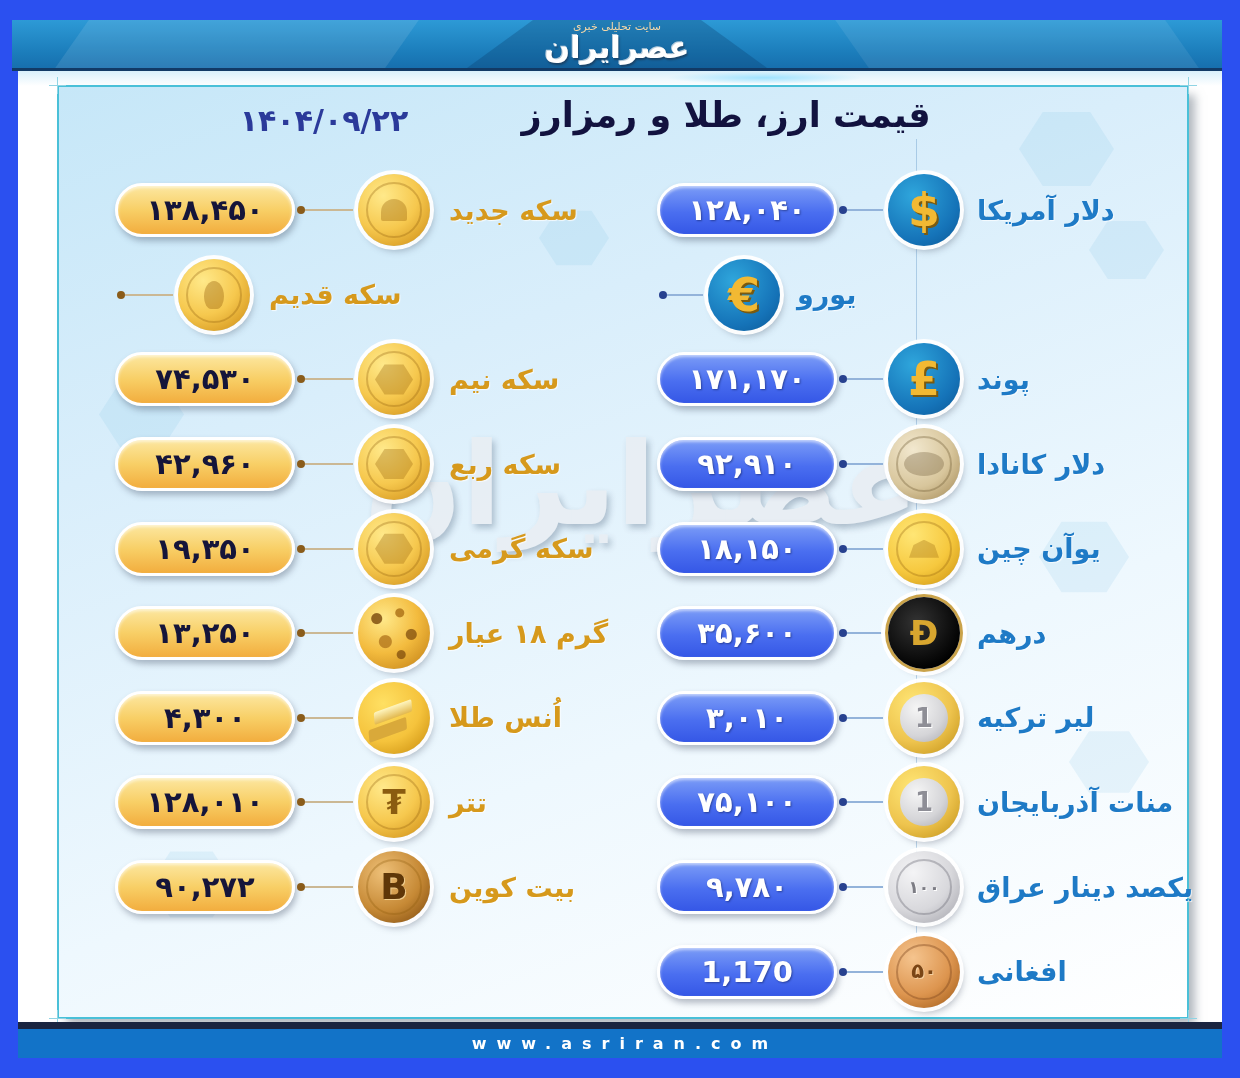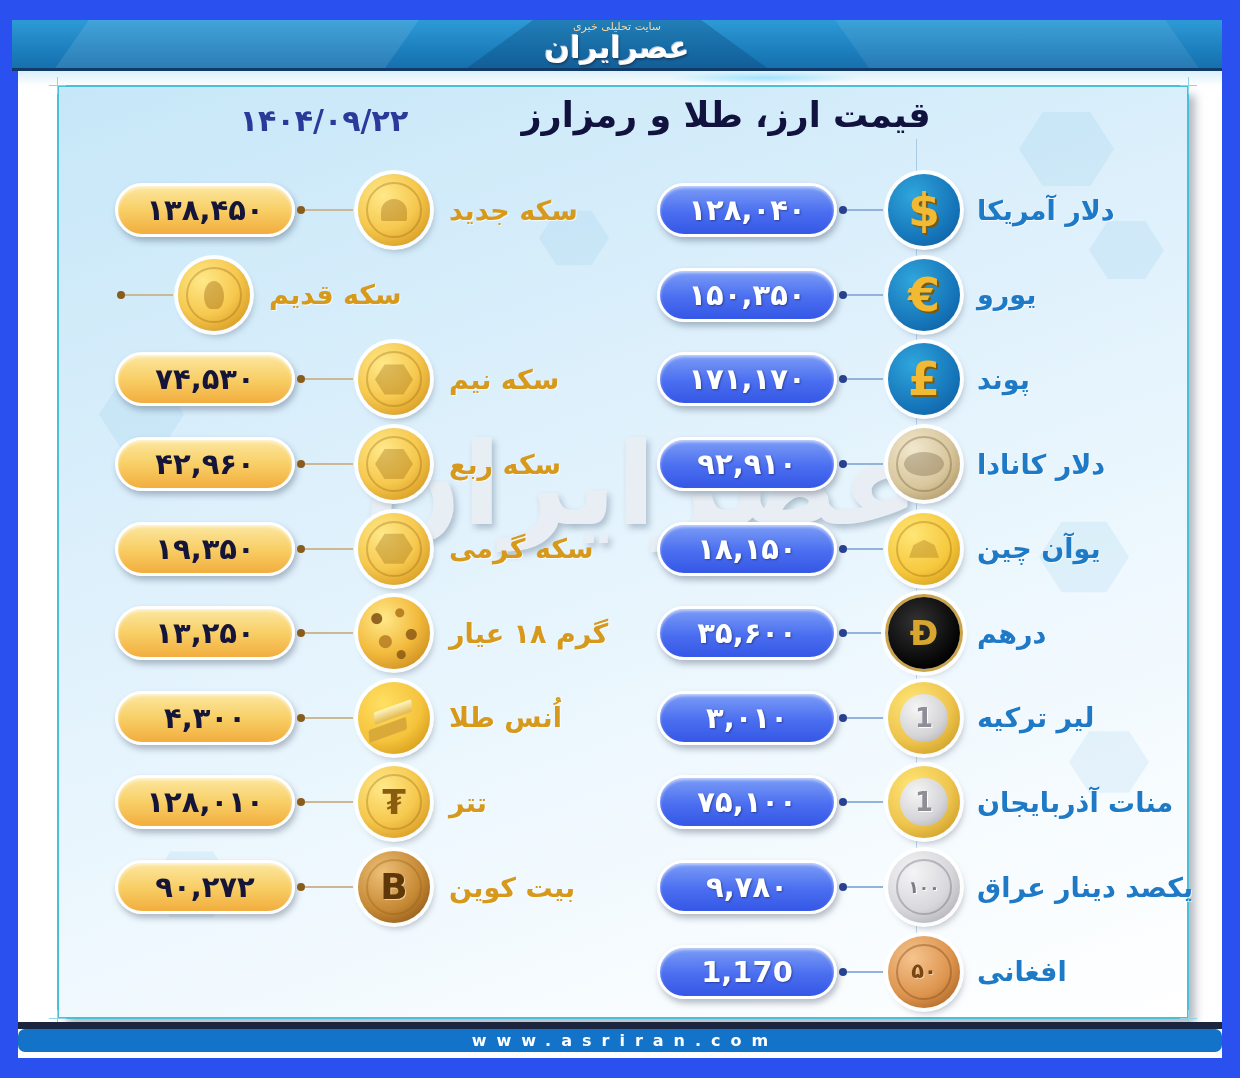--- a/index.html
+++ b/index.html
@@ -145,22 +145,22 @@
     background:radial-gradient(circle at 35% 30%,#f5f5f5,#d5d5d8 60%,#aeaeb4 95%);
   }
   .s-bimetal-lira .glyph,.s-bimetal-manat .glyph{font-size:26px;color:#8e8e96;text-shadow:1px 1px 0 #fff;}
   .s-silver-dinar{background:radial-gradient(circle at 35% 30%,#f4f4f6,#d8d8dc 55%,#ababb2 90%);}
   .s-silver-dinar .glyph{font-size:17px;color:#7c7c84;text-shadow:1px 1px 0 #fff;}
   .s-copper{background:radial-gradient(circle at 35% 30%,#f5c48e,#dd954f 55%,#a9631f 90%);}
   .s-copper .glyph{font-size:21px;color:#7a4515;text-shadow:1px 1px 0 #f5d0a0;}
   
   .footer-line{position:absolute;left:18px;right:18px;top:1022px;height:7px;background:#1b2540;}
   .footer-bar{
-    position:absolute;left:18px;right:18px;top:1029px;height:23px;
-    background:var(--footer-bar,#1273c8);display:flex;align-items:center;justify-content:center;border-radius:7px;
+    position:absolute;left:18px;right:18px;top:1029px;height:29px;
+    background:var(--footer-bar,#1273c8);display:flex;align-items:center;justify-content:center;
   }
   .footer-bar span{color:#fff;font-size:16px;font-weight:bold;letter-spacing:10px;text-indent:10px;direction:ltr;}
 </style>
 </head>
 <body>
 
 <div class="banner">
   <span class="stripe s-left"></span>
   <span class="stripe s-right"></span>
   <span class="center-dark"></span>
@@ -347,23 +347,20 @@
     </div>
     <div class="icon-wrap">
       <div class="coin s-dollar">
         <span class="emblem"></span>
         <span class="glyph">$</span>
       </div>
     </div>
     <div class="label">دلار آمریکا</div>
   </div>
       <div class="row">
-    <div class="pill">
-      <span class="value">۱۵۰,۳۵۰</span>
-    </div>
     <div class="connector">
       <span class="dot"></span>
       <span class="cline"></span>
     </div>
     <div class="icon-wrap">
       <div class="coin s-euro">
         <span class="emblem"></span>
         <span class="glyph">€</span>
       </div>
     </div>

